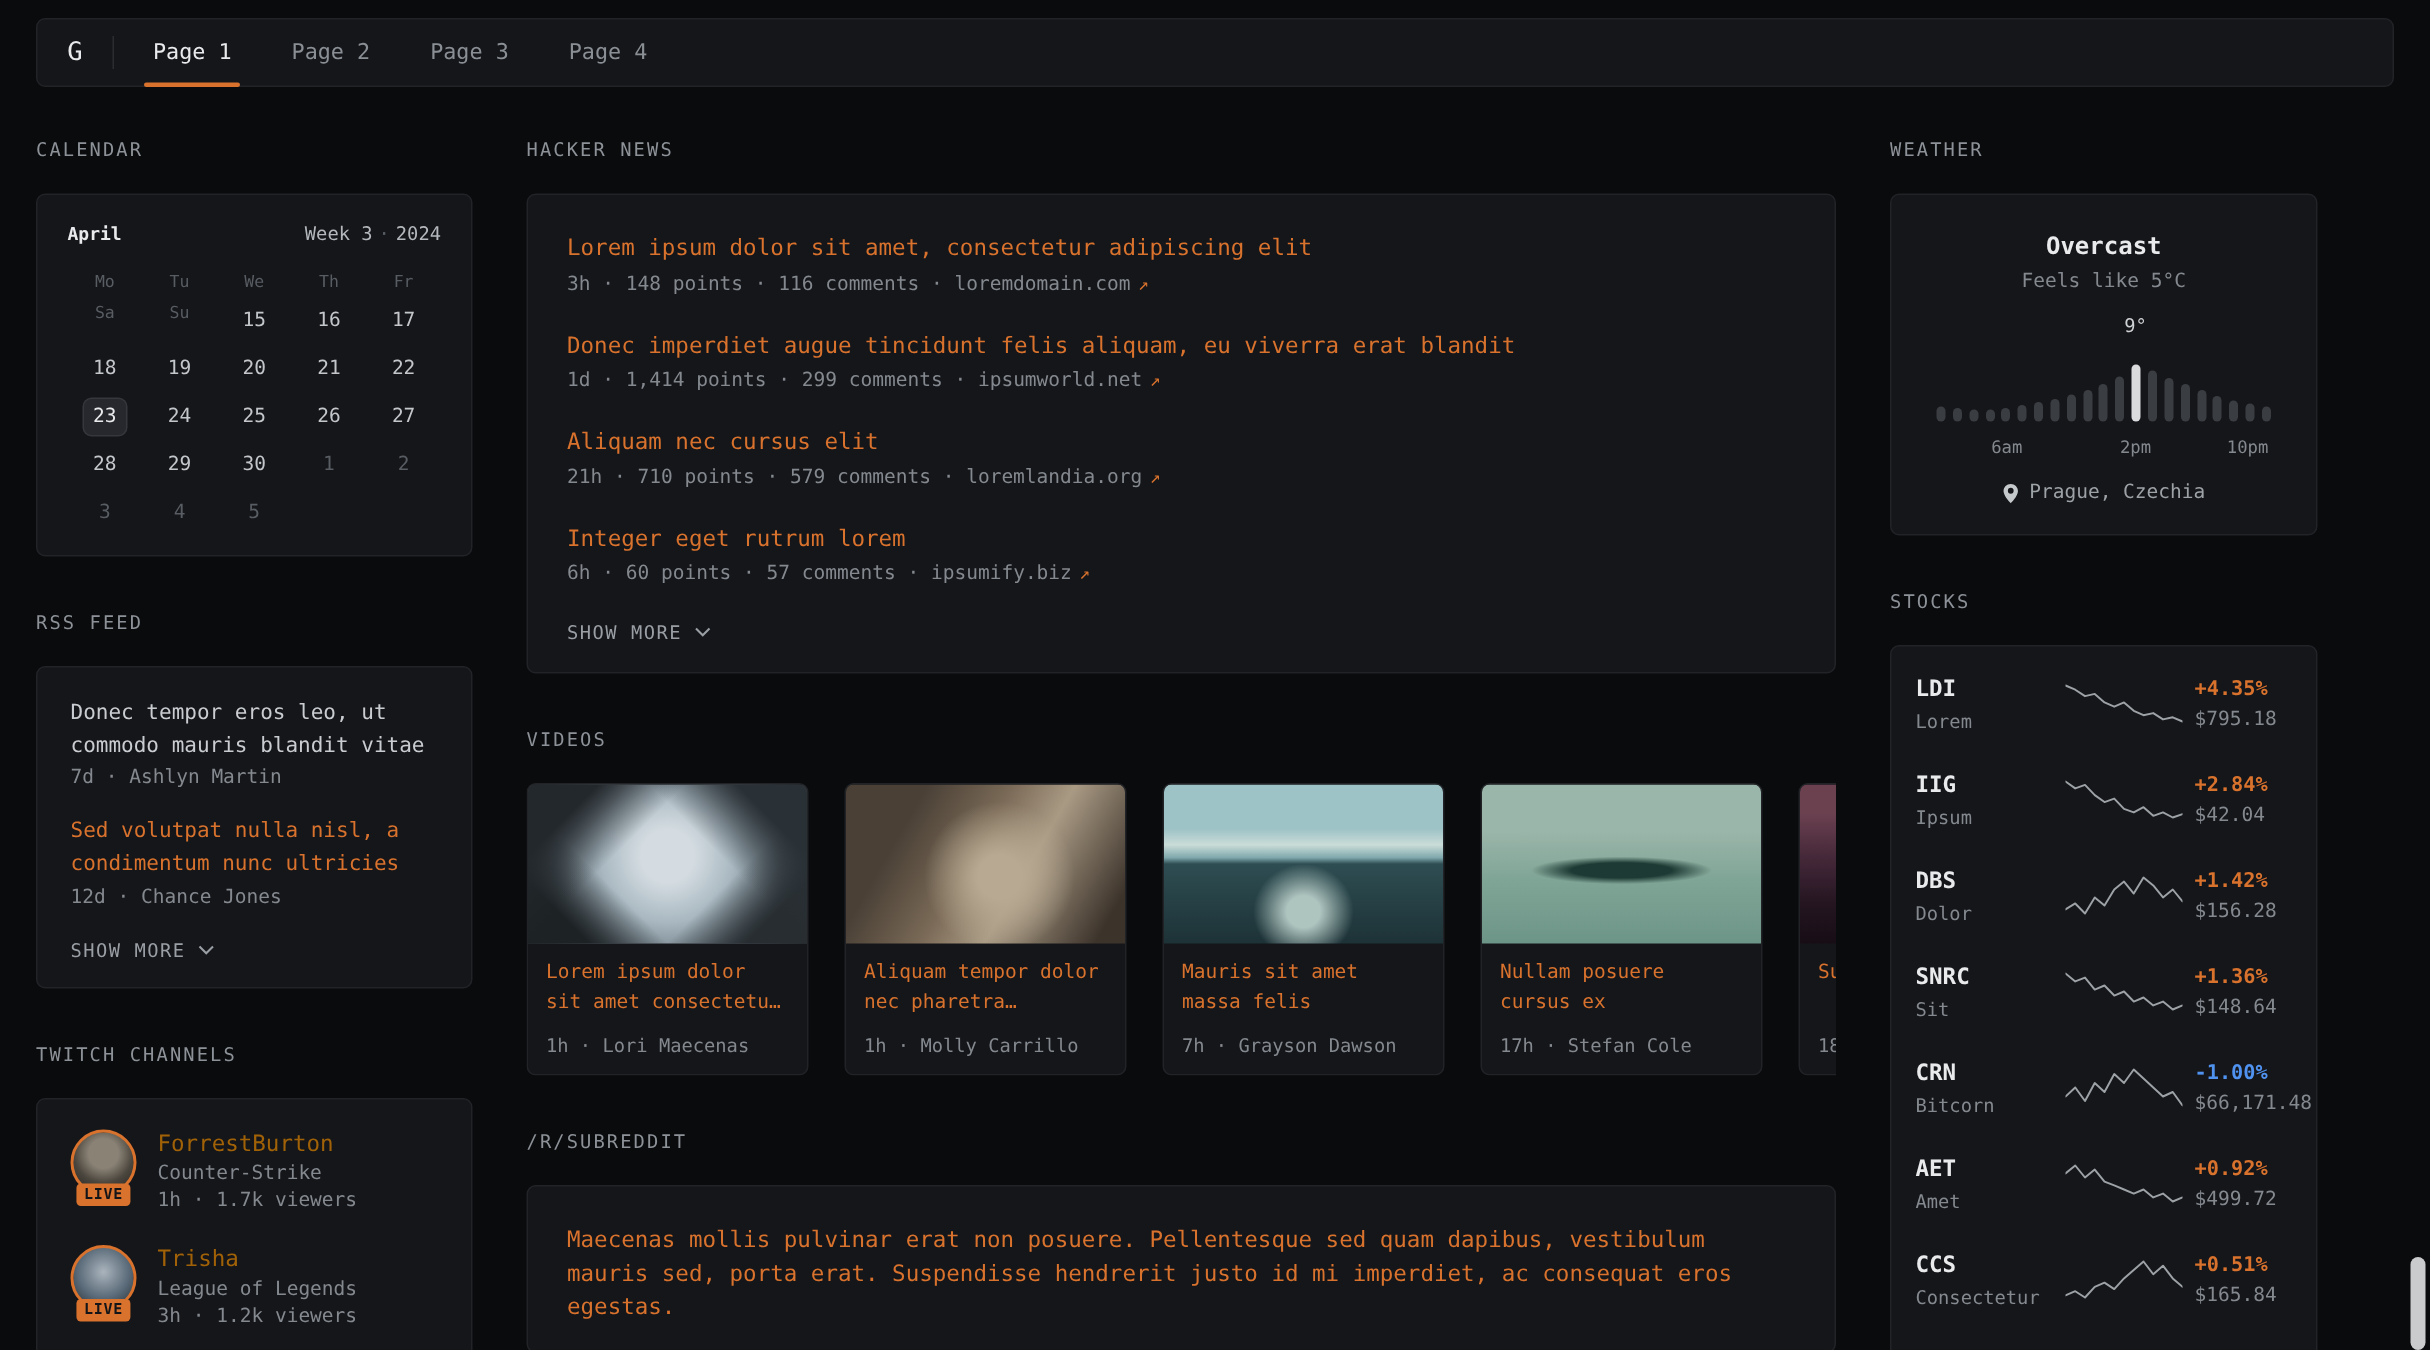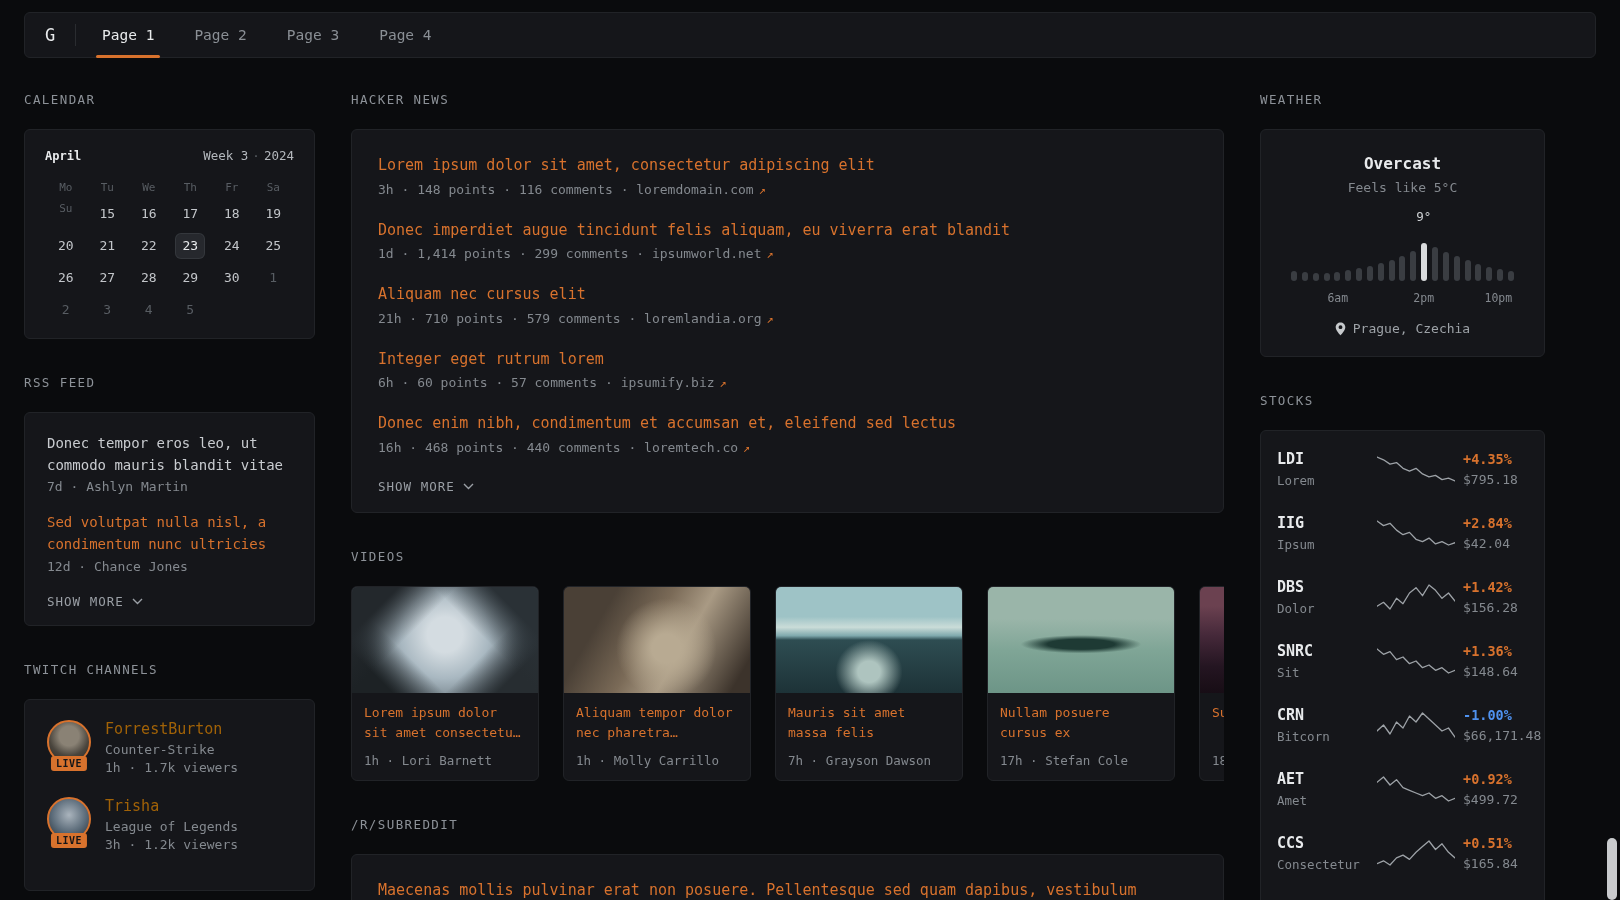--- a/index.html
+++ b/index.html
@@ -35,21 +35,21 @@
   .layout{display:grid;grid-template-columns:291px 873px 285px;column-gap:36px;padding:34px 24px 0;align-items:start}
   section{margin-bottom:36px}
   .sec-title{font-size:12.5px;font-weight:normal;letter-spacing:1.4px;color:#8d9298;margin:0 0 22px;text-transform:uppercase}
   .card{background:var(--card);border:1px solid var(--border);border-radius:6px}
   
   .cal-card{padding:18px 20px 16px}
   .cal-head{display:flex;justify-content:space-between;align-items:baseline}
   .cal-month{font-size:12px;color:var(--text-bright);font-weight:600}
   .cal-meta{font-size:12.5px;color:#b4b8bd}
   .cal-meta .dot{color:var(--dimmer);margin:0 4px}
-  .cal-grid{display:grid;grid-template-columns:repeat(6,1fr);row-gap:8px;margin-top:18px;text-align:center}
+  .cal-grid{display:grid;grid-template-columns:repeat(5,1fr);row-gap:8px;margin-top:18px;text-align:center}
   .wd{font-size:11px;color:var(--dimmer)}
   .day{font-size:13px;color:#c3c6ca;line-height:24px;width:28px;margin:0 auto;border-radius:5px}
   .day.out{color:var(--dimmer)}
   .day.sel{background:#26282d;color:var(--text-bright);box-shadow:0 0 0 1px #34373c}
   
   .feed-card{padding:20px 22px 16px}
   .feed-item{margin-bottom:18px;cursor:pointer}
   .feed-title{color:var(--accent);font-size:14px;line-height:1.55}
   .feed-title.plain{color:#c9ccd0}
   .feed-meta{color:var(--dim);font-size:13px;margin-top:3px}
@@ -240,41 +240,37 @@
           <div class="hn-meta"><span>1d · 1,414 points · 299 comments ·</span> <span class="domain">ipsumworld.net</span><span class="ext">↗</span></div>
         </div>
         <div class="hn-item">
           <div class="hn-title">Aliquam nec cursus elit</div>
           <div class="hn-meta"><span>21h · 710 points · 579 comments ·</span> <span class="domain">loremlandia.org</span><span class="ext">↗</span></div>
         </div>
         <div class="hn-item">
           <div class="hn-title">Integer eget rutrum lorem</div>
           <div class="hn-meta"><span>6h · 60 points · 57 comments ·</span> <span class="domain">ipsumify.biz</span><span class="ext">↗</span></div>
         </div>
-        <div class="hn-item">
-          <div class="hn-title">Donec enim nibh, condimentum et accumsan et, eleifend sed lectus</div>
-          <div class="hn-meta"><span>16h · 468 points · 440 comments ·</span> <span class="domain">loremtech.co</span><span class="ext">↗</span></div>
-        </div>
         <div class="show-more">
           <span>SHOW MORE</span>
           <svg class="chev" width="11" height="7" viewBox="0 0 11 7">
               <path d="M1 1l4.5 4.5L10 1" fill="none" stroke="#9a9fa5" stroke-width="1.4"></path>
             </svg>
         </div>
       </div>
     </section>
 
     <section>
       <h2 class="sec-title">Videos</h2>
       <div class="video-row">
         <div class="video-card">
           <div class="thumb t1"></div>
           <div class="v-body">
             <div class="v-title">Lorem ipsum dolor sit amet consectetu…</div>
-            <div class="v-meta">1h · Lori Barnett</div>
+            <div class="v-meta">1h · Lori Maecenas</div>
           </div>
         </div>
         <div class="video-card">
           <div class="thumb t2"></div>
           <div class="v-body">
             <div class="v-title">Aliquam tempor dolor nec pharetra…</div>
             <div class="v-meta">1h · Molly Carrillo</div>
           </div>
         </div>
         <div class="video-card">

